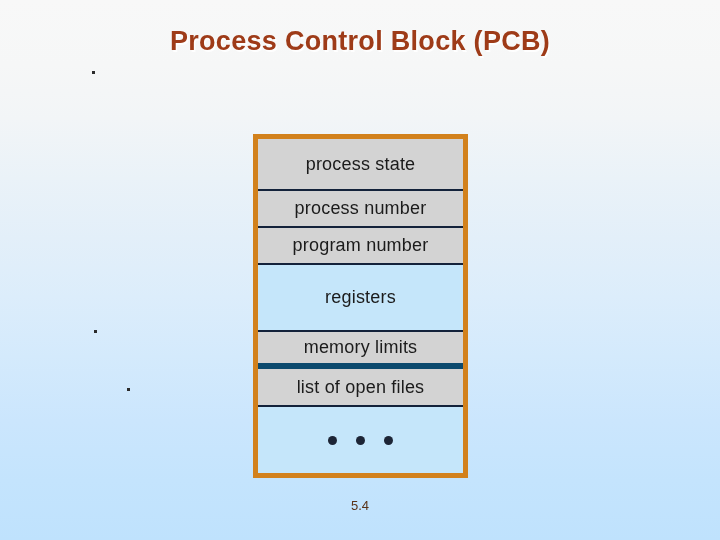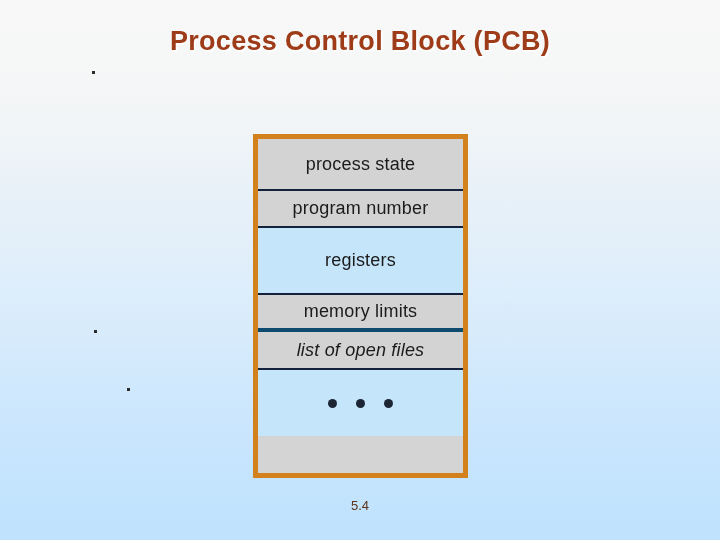--- a/index.html
+++ b/index.html
@@ -75,28 +75,28 @@
     align-items: center;
     justify-content: center;
     font-size: 18px;
     color: #1b1b1b;
     letter-spacing: 0.2px;
     white-space: nowrap;
   }
   .pcb-row.gray  { background: #d3d3d3; }
   .pcb-row.blue  { background: #c5e6fa; }
   .sep-dark  { border-bottom: 2px solid #13223a; }
-  .sep-light { border-bottom: 4px solid #0c4a6e; }
+  .sep-light { border-bottom: 6px solid #0c4a6e; }
 
   .h-state    { height: 52px; }
   .h-number   { height: 37px; }
   .h-counter  { height: 37px; }
   .h-regs     { height: 67px; }
   .h-mem      { height: 37px; }
-  .h-files    { height: 38px; font-style: italic; }
+  .h-files    { height: 38px; }
   .h-dots     { height: 66px; }
 
   
   #ellipsis-row {
     gap: 19px;
   }
   .dot {
     width: 9px;
     height: 9px;
     border-radius: 50%;
@@ -124,20 +124,23 @@
   <div class="bullet-dot" id="bullet-1"></div>
   <div class="bullet-dot" id="bullet-2"></div>
   <div class="bullet-dot" id="bullet-3"></div>
 
   <div id="pcb-box">
 
     <div class="pcb-row gray sep-dark h-state">
       <span>process state</span>
     </div>
 
+    <div class="pcb-row gray sep-dark h-number">
+      <span>process number</span>
+    </div>
 
     <div class="pcb-row gray sep-dark h-counter">
       <span>program number</span>
     </div>
 
     <div class="pcb-row blue sep-dark h-regs">
       <span>registers</span>
     </div>
 
     <div class="pcb-row gray sep-light h-mem">

